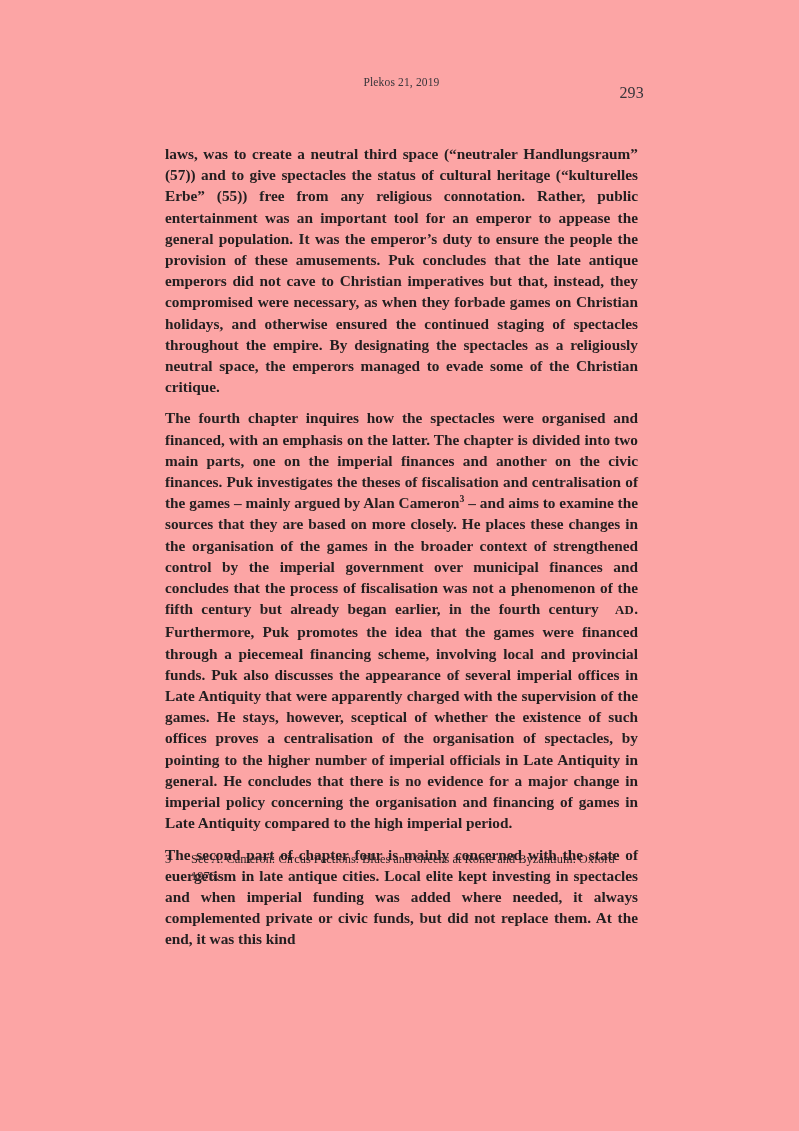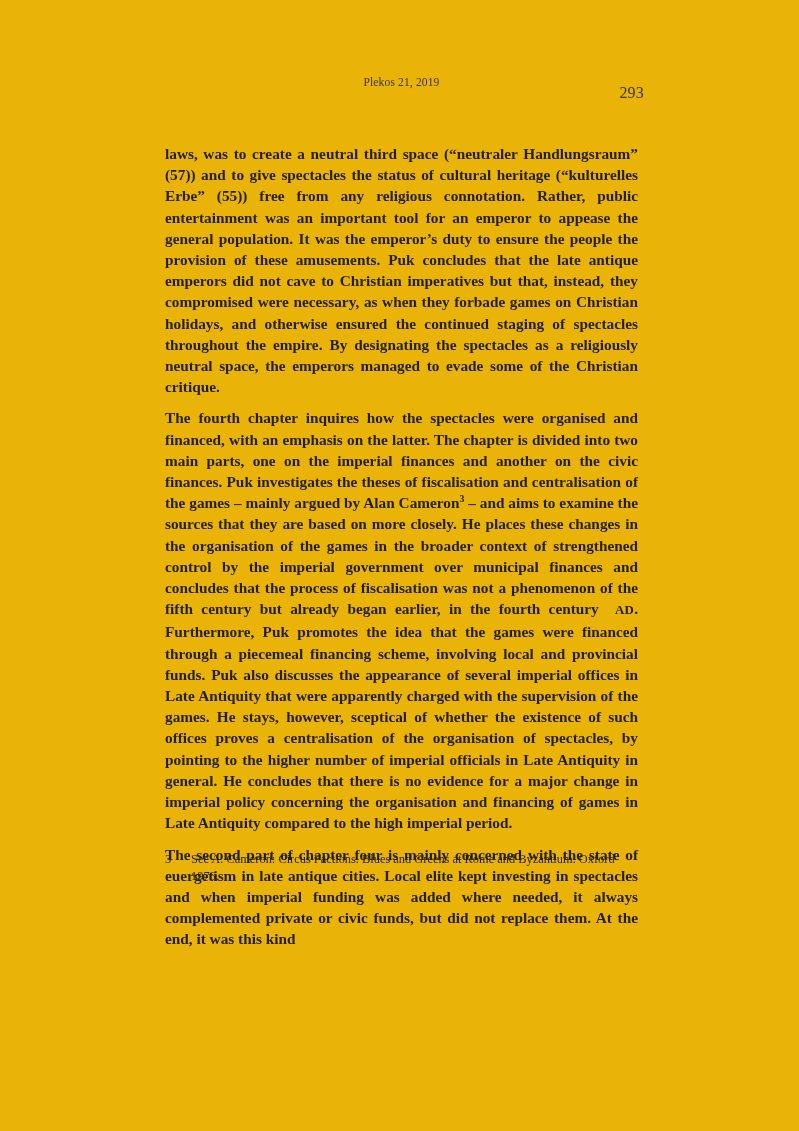--- a/index.html
+++ b/index.html
@@ -15,21 +15,21 @@
     position: relative;
     overflow: hidden;
   }
 
   .page {
     position: absolute;
     left: 0;
     top: 0;
     width: 799px;
     height: 1131px;
-    background: #eab308;
+    background: #fca5a5;
   }
 
   
   .running-head {
     position: absolute;
     left: 165px;
     top: 72px;
     width: 473px;
     height: 24px;
   }

